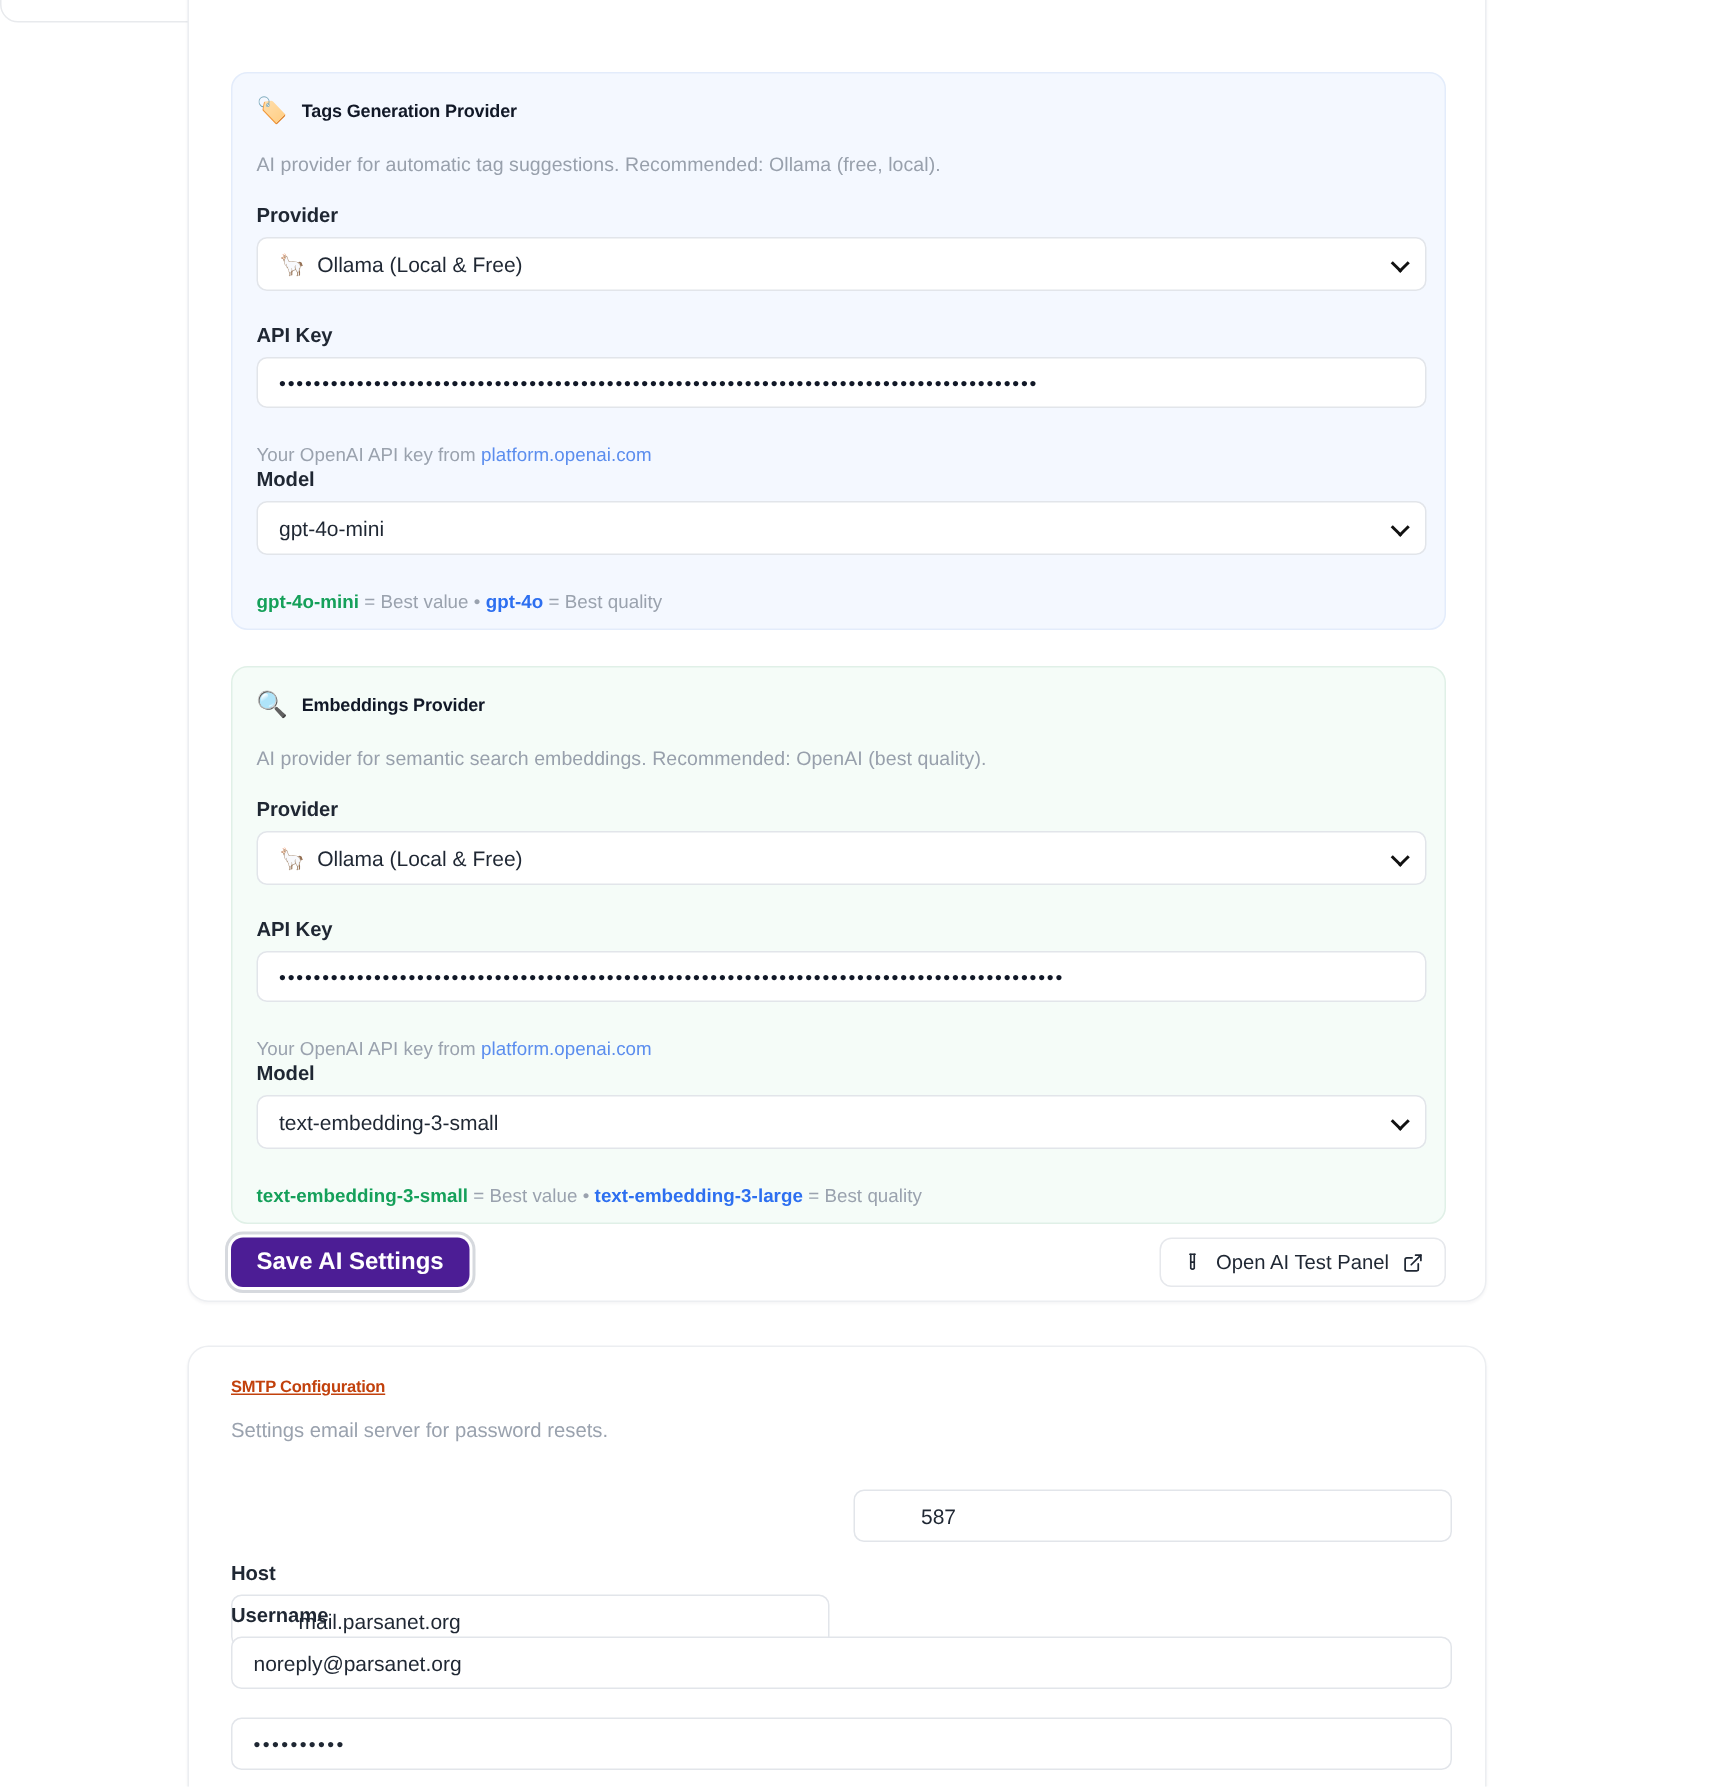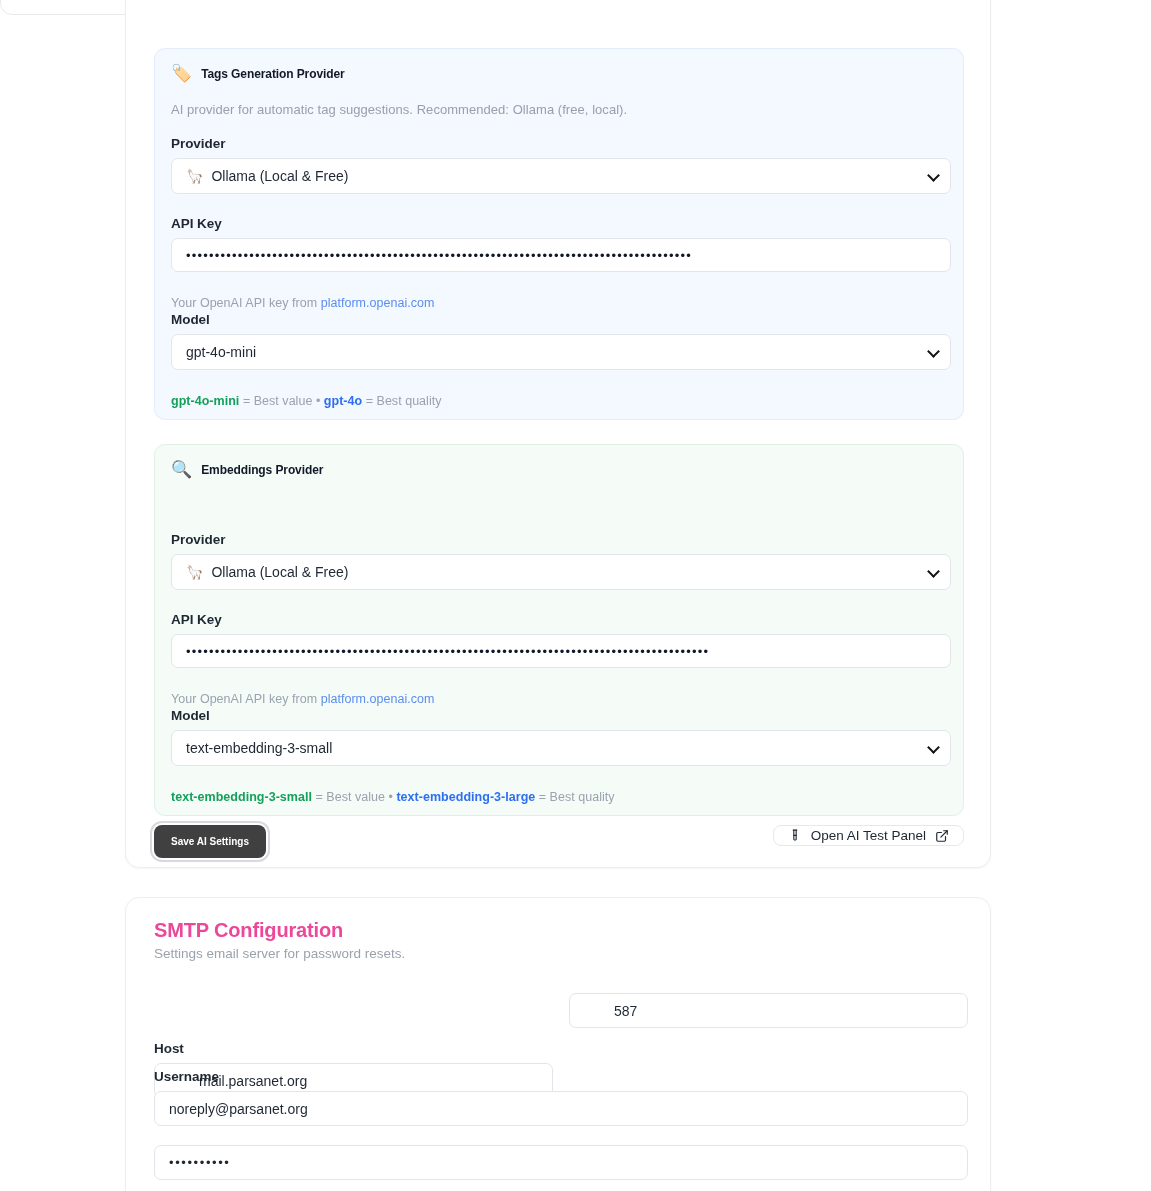--- a/index.html
+++ b/index.html
@@ -170,58 +170,59 @@
     left: 28px;
     top: 856px;
     width: 810px;
     height: 34px;
   }
   .btn-save {
     position: absolute;
     left: 0; top: 0;
     height: 33px;
     padding: 16px 17px;
-    background: #404040;
+    background: #4c1d95;
     color: #ffffff;
     border: none;
     border-radius: 8px;
-    font-size: 10px;
+    font-size: 16px;
     font-weight: 700;
     font-family: "Liberation Sans", sans-serif;
     display: flex;
     align-items: center;
     cursor: pointer;
     box-shadow: 0 0 0 2px #ffffff, 0 0 0 4px #d6d9de;
   }
   .btn-open {
     position: absolute;
     right: 0; top: 0;
-    height: 21px;
+    height: 33px;
     padding: 0 14px;
     background: #ffffff;
     color: #1f2733;
     border: 1px solid #e6e8ec;
     border-radius: 8px;
     font-size: 13.5px;
     font-family: "Liberation Sans", sans-serif;
     display: flex;
     align-items: center;
     gap: 9px;
     cursor: pointer;
   }
   .ic { width: 14px; height: 14px; display: block; flex: none; }
 
   
   .smtp-title {
     position: absolute;
     left: 28px; top: 21px;
-    font-size: 20px;
+    font-size: 11px;
     font-weight: 700;
-    color: #ec4899;
+    color: #c2410c;
     letter-spacing: -.15px;
+    text-decoration: underline;
   }
   .smtp-desc {
     position: absolute;
     left: 28px; top: 48px;
     font-size: 13.5px;
     color: #9aa2ae;
   }
   .sf { position: absolute; }
   .sf .ctrl { border-radius: 7px; }
   .sf-host  { left: 28px;  top: 95px;  width: 399px; margin-top: 48px; }
@@ -286,20 +287,21 @@
           <span class="g">gpt-4o-mini</span><span> = Best value</span><span class="sep"> • </span><span class="b">gpt-4o</span><span> = Best quality</span>
         </div>
       </div>
     </div>
 
     <div class="section-card" id="card-embed">
       <div class="card-head">
         <span class="card-emoji">🔍</span>
         <span class="card-title">Embeddings Provider</span>
       </div>
+      <div class="card-desc">AI provider for semantic search embeddings. Recommended: OpenAI (best quality).</div>
 
       <div class="field" style="top:87px;">
         <span class="field-label">Provider</span>
         <div class="ctrl select">
           <span class="sel-emoji">🦙</span>
           <span>Ollama (Local &amp; Free)</span>
           <span class="chev"></span>
         </div>
       </div>
 

